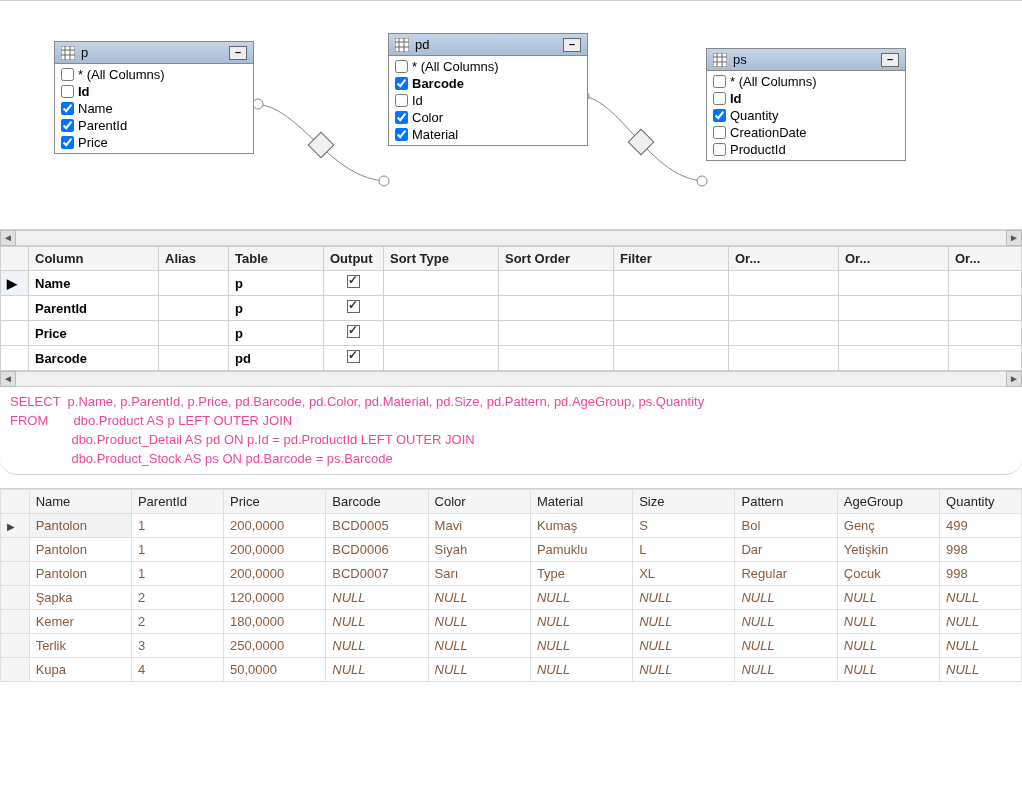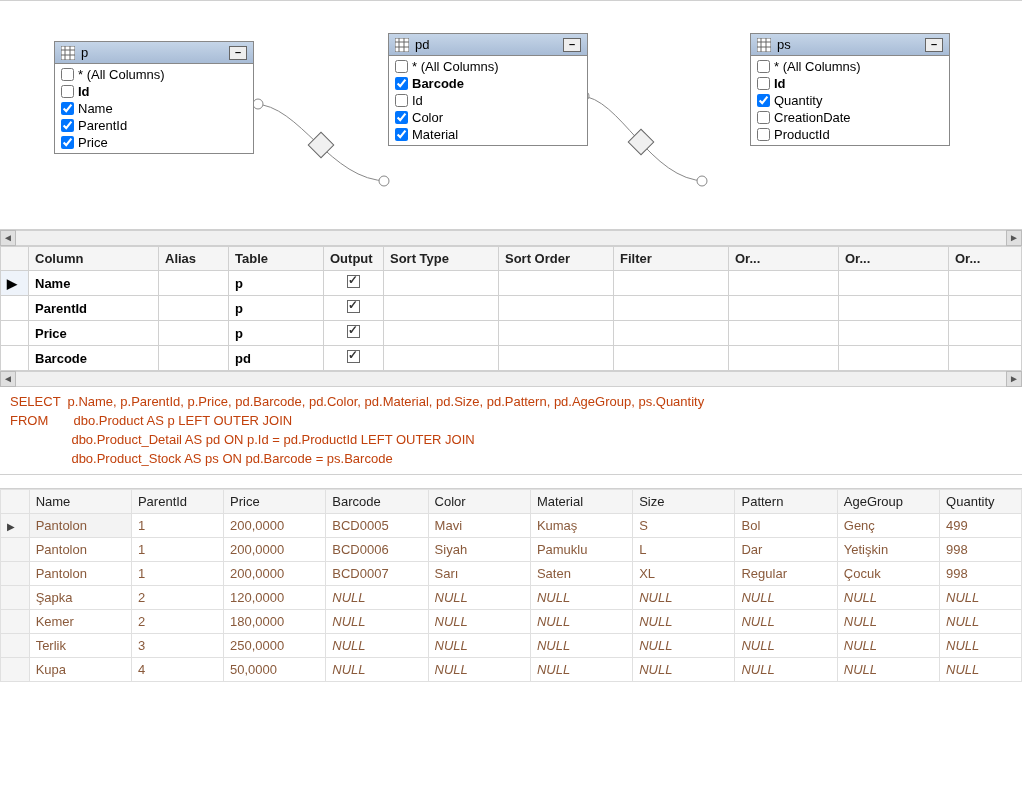--- a/index.html
+++ b/index.html
@@ -32,21 +32,21 @@
 .criteria { border-collapse: collapse; width: 100%; table-layout: fixed; }
 .criteria th, .criteria td { border: 1px solid #d0d0d0; padding: 4px 6px; text-align: left; font-weight: 700; background: #fff; }
 .criteria th { background: #f5f5f5; color: #222; }
 .criteria td.chk { text-align: center; }
 .criteria td.chk span { display:inline-block; width:13px; height:13px; border:1px solid #666; position: relative; }
 .criteria td.chk span::after { content:"✓"; position:absolute; top:-3px; left:0; font-size:12px; color:#333; }
 .rowhead { width: 28px; background: #f0f0f0; border: 1px solid #d0d0d0; text-align:center; }
 .criteria tr.sel td:first-of-type { background:#eef3fa; }
 
 
-.sql { padding: 6px 10px; font-size: 13px; line-height: 1.45; white-space: pre; color: #c2410c; border-bottom: 1px solid #d0d0d0; }
+.sql { padding: 6px 10px; font-size: 13px; line-height: 1.45; white-space: pre; color: #ec4899; border-bottom: 1px solid #d0d0d0; border-radius: 17px; }
 
 
 .results-wrap { position: relative; }
 .results { border-collapse: collapse; width: 100%; table-layout: fixed; }
 .results th, .results td { border: 1px solid #e0e0e0; padding: 4px 6px; text-align: left; font-weight: 400; }
 .results th { background: #f5f5f5; color: #222; }
 .results td { color: #8a5a3b; }
 .results td.null { font-style: italic; color: #8a5a3b; }
 .rowhead2 { width: 28px; background: #f5f5f5; border: 1px solid #e0e0e0; text-align:center; color:#666; }
 .results tr.sel .rowhead2::after { content:"▶"; font-size:10px; color:#444; }
@@ -136,21 +136,21 @@
           <input type="checkbox" checked="" style="">
           <span class="col-label">Color</span>
         </div>
         <div class="col-row">
           <input type="checkbox" checked="" style="">
           <span class="col-label">Material</span>
         </div>
       </div>
   </div>
 
-  <div class="table-box" style="left:706px; top:32px;margin-left:44px;">
+  <div class="table-box" style="left:706px; top:47px;">
     <div class="table-title">
       <svg class="grid-icon" viewBox="0 0 14 14">
           <rect x="0" y="0" width="14" height="14" fill="#fff" stroke="#666"></rect>
           <line x1="0" y1="4" x2="14" y2="4" stroke="#666"></line>
           <line x1="0" y1="9" x2="14" y2="9" stroke="#666"></line>
           <line x1="4" y1="0" x2="4" y2="14" stroke="#666"></line>
           <line x1="9" y1="0" x2="9" y2="14" stroke="#666"></line>
         </svg>
       <span class="table-title-text">ps</span>
       <span class="min-icon">–</span>
@@ -341,21 +341,21 @@
           <td>Yetişkin</td>
           <td>998</td>
         </tr>
         <tr>
           <td class="rowhead2"></td>
           <td>Pantolon</td>
           <td>1</td>
           <td>200,0000</td>
           <td>BCD0007</td>
           <td>Sarı</td>
-          <td>Saten</td>
+          <td>Type</td>
           <td>XL</td>
           <td>Regular</td>
           <td>Çocuk</td>
           <td>998</td>
         </tr>
         <tr>
           <td class="rowhead2"></td>
           <td>Şapka</td>
           <td>2</td>
           <td>120,0000</td>

